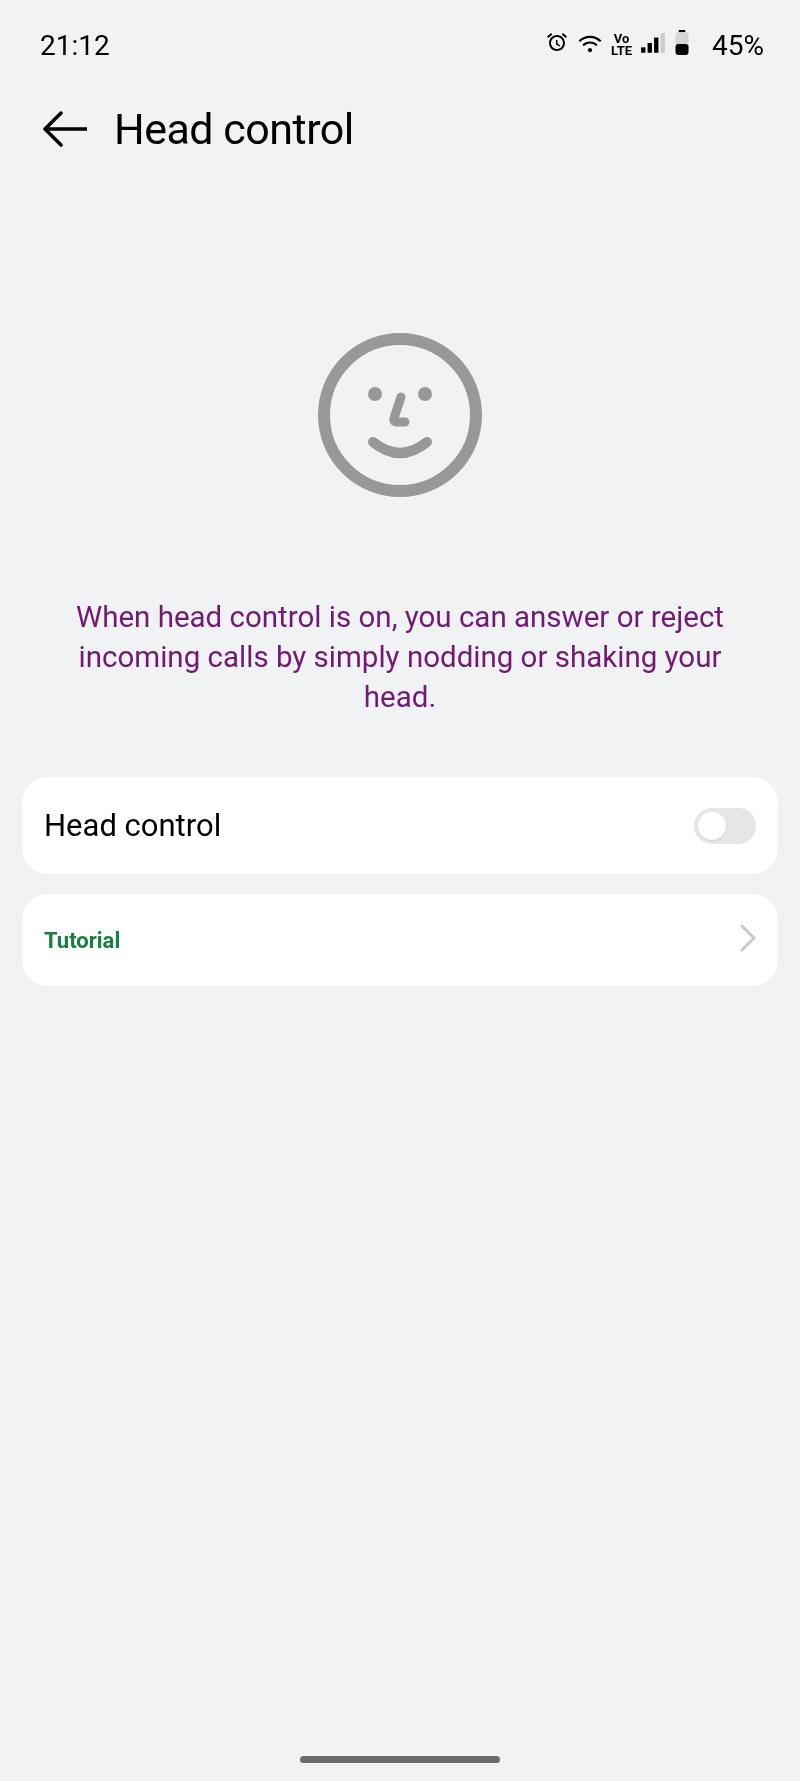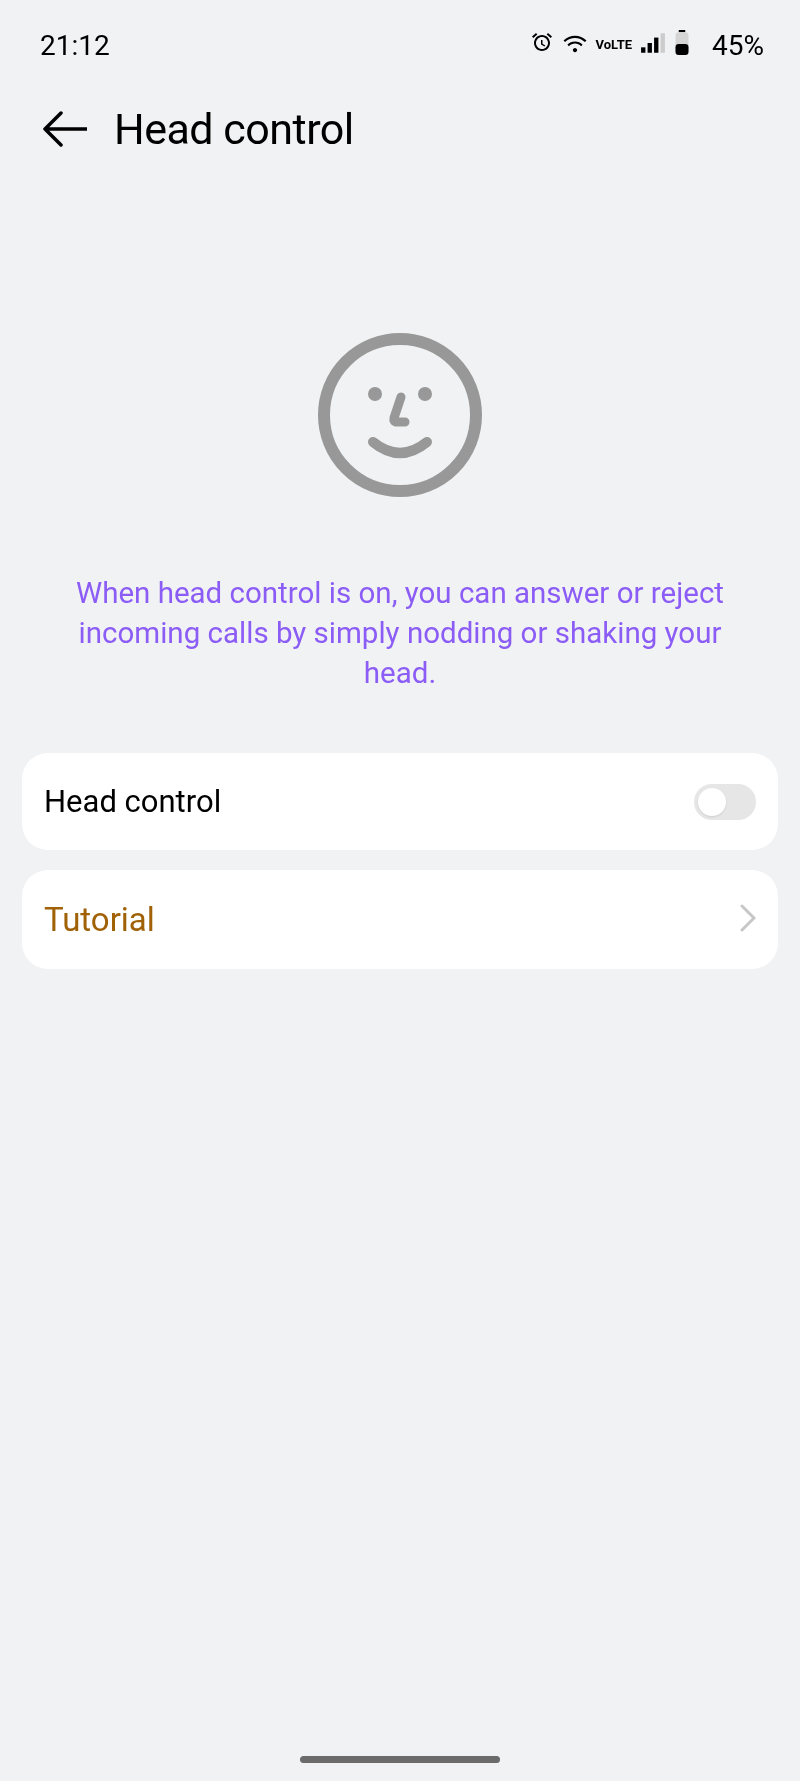--- a/index.html
+++ b/index.html
@@ -30,21 +30,21 @@
   .status-right {
     display: flex;
     align-items: center;
     gap: 8px;
   }
   .status-right svg {
     fill: #000;
   }
   .volte {
     display: flex;
-    flex-direction: row;
+    flex-direction: column;
     align-items: center;
     line-height: 0.9;
     font-size: 13px;
     font-weight: 700;
     color: #000;
   }
   .battery-text {
     font-size: 28px;
     color: #000;
     margin-left: 14px;
@@ -70,24 +70,24 @@
     letter-spacing: -0.5px;
   }
   .face-illustration {
     display: flex;
     justify-content: center;
     margin-top: 178px;
   }
   .description {
     text-align: center;
     padding: 0 50px;
-    margin-top: 76px;
+    margin-top: 100px;
     font-size: 29.5px;
     line-height: 1.35;
-    color: #8b5cf6;
+    color: #701a75;
     font-weight: 400;
   }
   .card {
     background: #fff;
     border-radius: 26px;
     margin: 0 22px;
   }
   .card-first {
     margin-top: 60px;
   }
@@ -96,23 +96,23 @@
     align-items: center;
     justify-content: space-between;
     padding: 30px 22px 30px 22px;
   }
   .row-label {
     font-size: 31px;
     color: #000;
     font-weight: 400;
   }
   .row-label-blue {
-    font-size: 33px;
-    color: #a16207;
-    font-weight: 400;
+    font-size: 22px;
+    color: #15803d;
+    font-weight: 700;
   }
   .toggle {
     width: 62px;
     height: 36px;
     background: #e6e6e6;
     border-radius: 18px;
     position: relative;
     cursor: pointer;
   }
   .toggle-knob {

